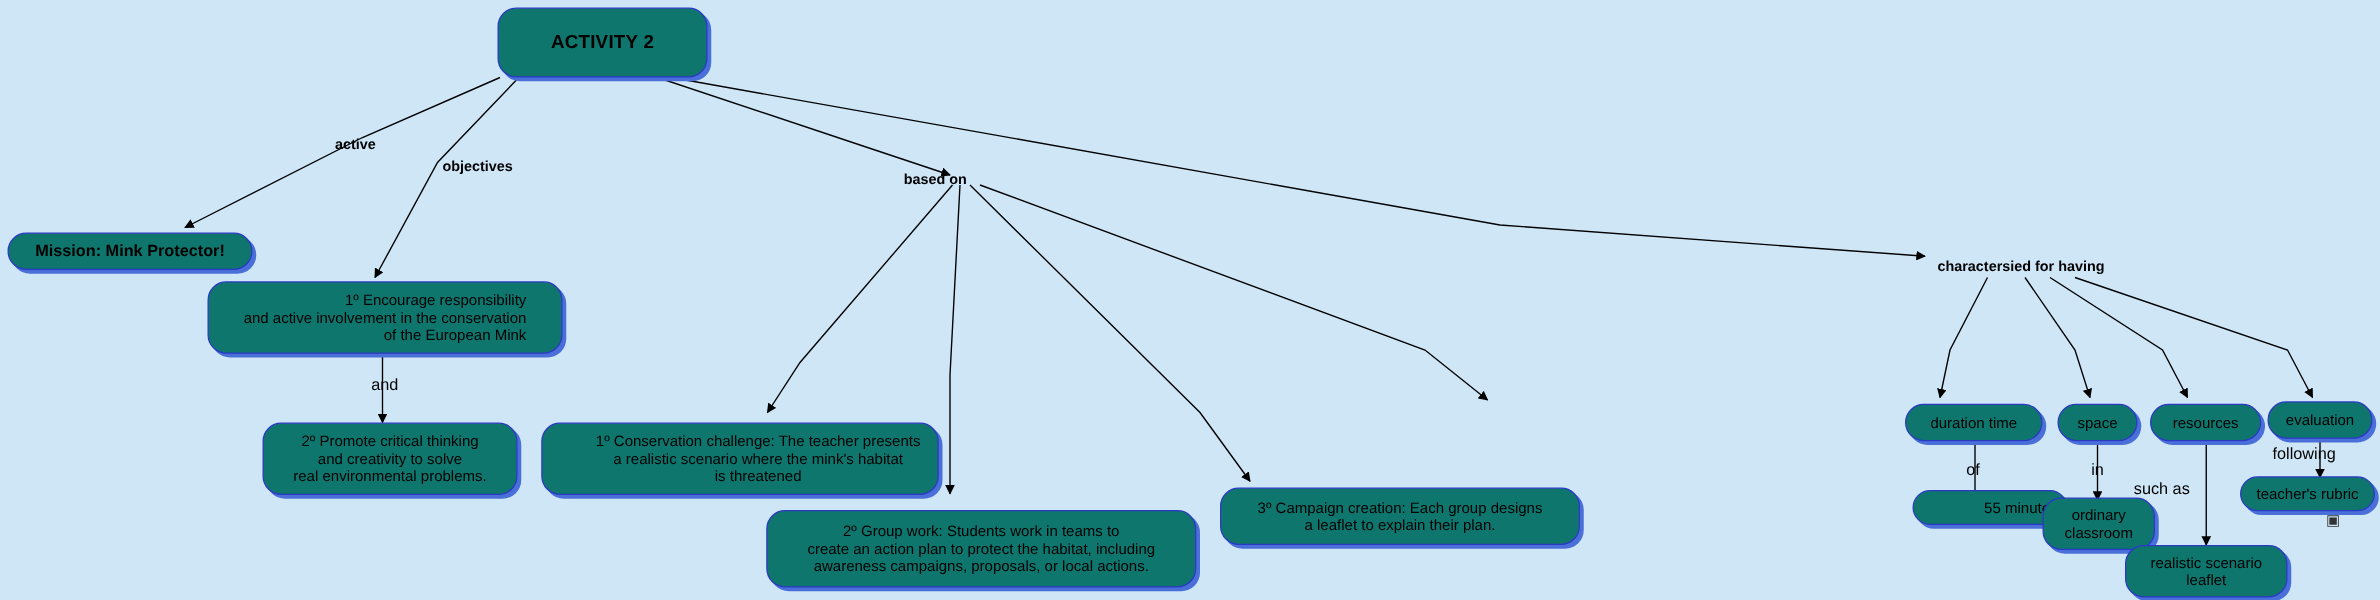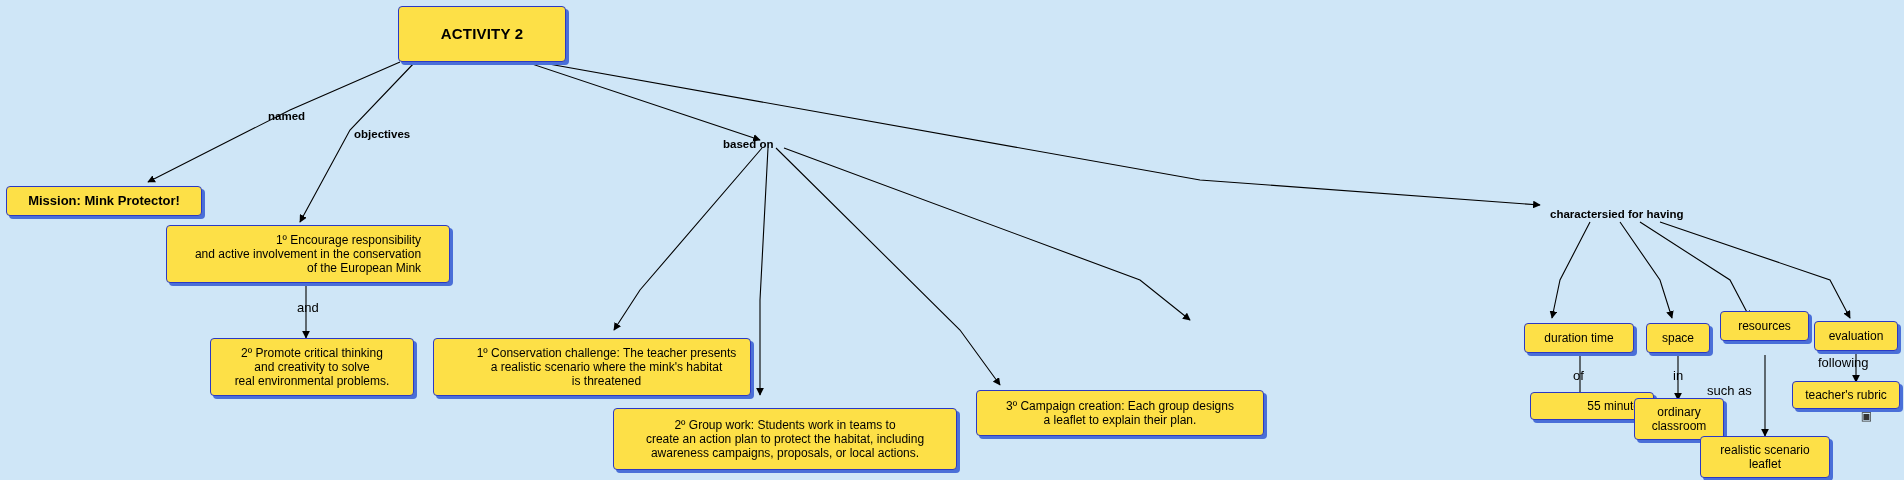--- a/index.html
+++ b/index.html
@@ -18,23 +18,23 @@
   svg.links {
     position: absolute;
     left: 0; top: 0;
     width: 1904px;
     height: 480px;
     pointer-events: none;
   }
   .node {
     position: absolute;
     box-sizing: border-box;
-    background: #fde047;
+    background: #0f766e;
     border: 1.5px solid #2b39c4;
-    border-radius: 4px;
+    border-radius: 15px;
     box-shadow: 3px 3px 0 #4a6fd8;
     color: #000000;
     text-align: center;
     display: flex;
     align-items: center;
     justify-content: center;
     padding: 3px 7px;
     line-height: 1.18;
     white-space: pre-line;
   }
@@ -113,21 +113,21 @@
       <path d="M 1765 355 L 1765 420 L 1765 436"></path>
 
       <path d="M 1856 352 L 1856 375 L 1856 382"></path>
     </g>
   </svg>
 
   <div class="node root" style="left:398px; top:6px; width:168px; height:56px;">
     <span>ACTIVITY 2</span>
   </div>
 
-  <div class="label" style="left:268px; top:110px;">named</div>
+  <div class="label" style="left:268px; top:110px;">active</div>
   <div class="label" style="left:354px; top:128px;">objectives</div>
   <div class="label" style="left:723px; top:138px;">based on</div>
   <div class="label" style="left:1550px; top:208px;">charactersied for having</div>
   <div class="label light" style="left:297px; top:300px;">and</div>
   <div class="label light" style="left:1573px; top:368px;">of</div>
   <div class="label light" style="left:1673px; top:368px;">in</div>
   <div class="label light" style="left:1707px; top:383px;">such as</div>
   <div class="label light" style="left:1818px; top:355px;">following</div>
 
   <div class="node bold-small" style="left:6px; top:186px; width:196px; height:30px;">
@@ -165,21 +165,21 @@
 
 
   <div class="node plain" style="left:1524px; top:323px; width:110px; height:30px;">
     <span>duration time</span>
   </div>
 
   <div class="node plain" style="left:1646px; top:323px; width:64px; height:30px;">
     <span>space</span>
   </div>
 
-  <div class="node plain" style="left:1720px; top:311px; width:89px; height:30px;">
+  <div class="node plain" style="left:1720px; top:323px; width:89px; height:30px;">
     <span>resources</span>
   </div>
 
   <div class="node plain" style="left:1814px; top:321px; width:84px; height:30px;">
     <span>evaluation</span>
   </div>
 
   <div class="node plain" style="left:1530px; top:392px; width:124px; height:28px;justify-content:flex-end;">
     <span>55 minutes</span>
   </div>

